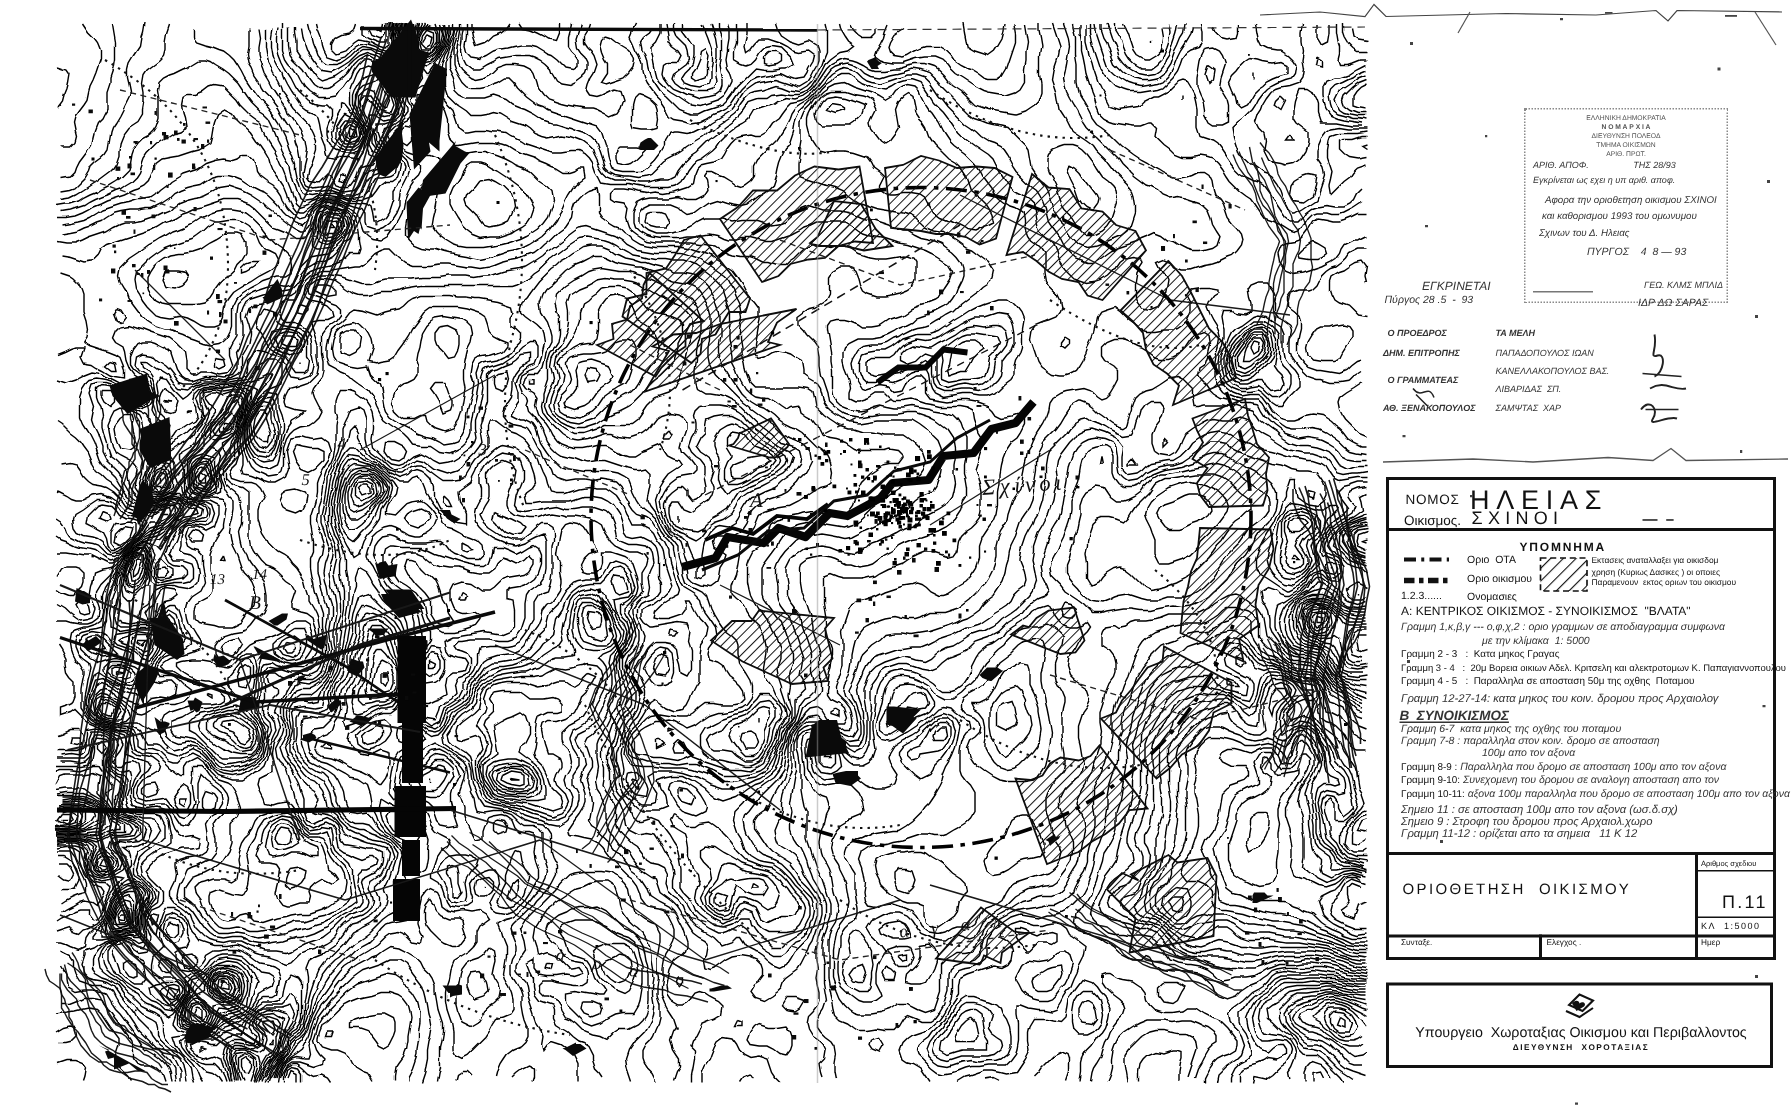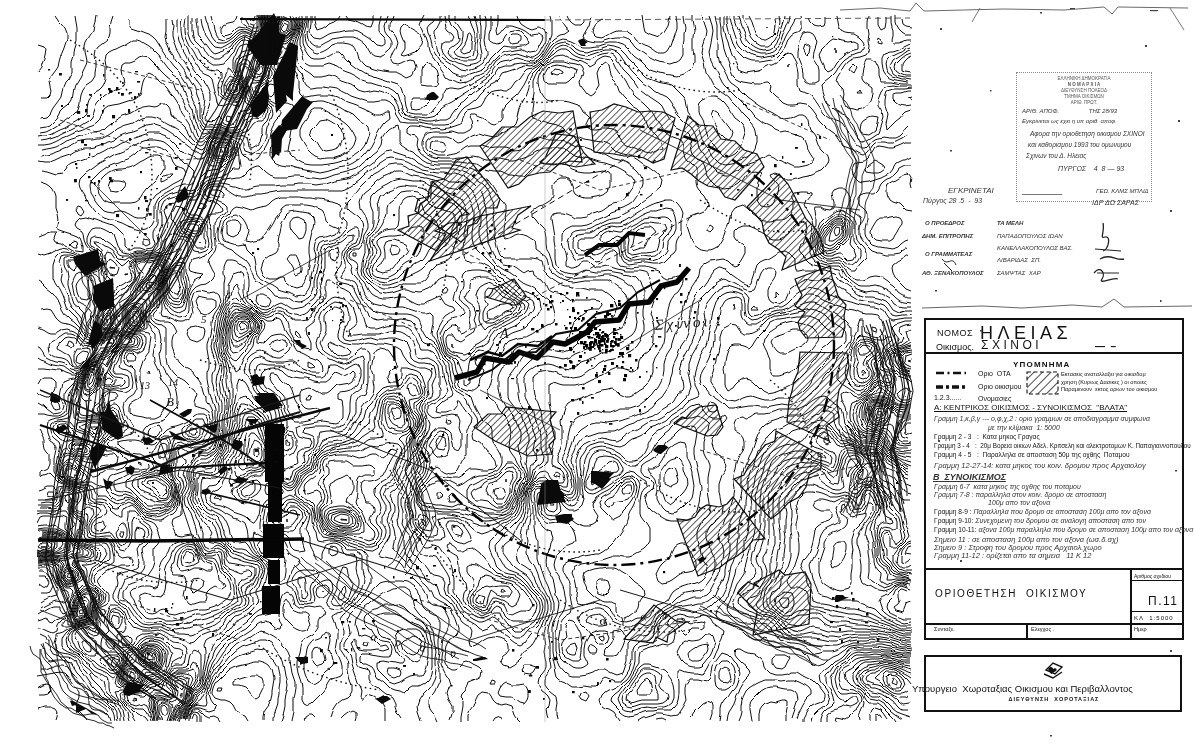--- a/index.html
+++ b/index.html
@@ -1514,21 +1514,21 @@
 <svg class="abs" style="left:1026px;top:371px" width="33" height="24" viewBox="0 0 33 24">
 <rect x="1" y="1" width="31" height="22" fill="url(#hat2)" stroke="#111" stroke-width="1.1" stroke-dasharray="4 2.5"></rect>
 <defs>
       <pattern id="hat2" width="6" height="6" patternTransform="rotate(45)" patternUnits="userSpaceOnUse">
 <line x1="0" y1="0" x2="0" y2="6" stroke="#111" stroke-width="1.5"></line>
       </pattern>
     </defs>
 </svg>
 <div class="abs" style="left:1061px;top:371px;font-size:5.6px;line-height:7.5px">Εκτασεις αναταλλαξει για οικισδομ<br>χρηση (Κυριως Δασικες ) οι οποιες<br>Παραμενουν&nbsp; εκτος οριων του οικισμου</div>
 
-<div class="abs" style="left:934px;top:403px;font-size:8px;text-decoration:underline">Α: ΚΕΝΤΡΙΚΟΣ ΟΙΚΙΣΜΟΣ - ΣΥΝΟΙΚΙΣΜΟΣ&nbsp; "ΒΛΑΤΑ"</div>
+<div class="abs" style="left:934px;top:403px;font-size:8px;">Α: ΚΕΝΤΡΙΚΟΣ ΟΙΚΙΣΜΟΣ - ΣΥΝΟΙΚΙΣΜΟΣ&nbsp; "ΒΛΑΤΑ"</div>
 <div class="abs hw" style="left:934px;top:415px;font-size:7px">Γραμμη 1,κ,β,γ --- ο,φ,χ,2 : οριο γραμμων σε αποδιαγραμμα συμφωνα</div>
 <div class="abs hw" style="left:988px;top:424px;font-size:7px">με την κλίμακα&nbsp; 1: 5000</div>
 <div class="abs" style="left:934px;top:433px;font-size:6.6px">Γραμμη 2 - 3&nbsp;&nbsp; :&nbsp; Κατα μηκος Γραγας</div>
 <div class="abs" style="left:934px;top:442px;font-size:6.3px">Γραμμη 3 - 4&nbsp;&nbsp; :&nbsp; 20μ Βορεια οικιων Αδελ. Κριτσελη και αλεκτροτομων Κ. Παπαγιαννοπουλου</div>
 <div class="abs" style="left:934px;top:451px;font-size:6.6px">Γραμμη 4 - 5&nbsp;&nbsp; :&nbsp; Παραλληλα σε αποσταση 50μ της οχθης&nbsp; Ποταμου</div>
 <div class="abs hw" style="left:934px;top:461px;font-size:7.5px">Γραμμη 12-27-14: κατα μηκος του κοιν. δρομου προς Αρχαιολογ</div>
 <div class="abs hw" style="left:933px;top:472px;font-size:9px;font-weight:bold;text-decoration:underline">Β&nbsp; ΣΥΝΟΙΚΙΣΜΟΣ</div>
 <div class="abs hw" style="left:934px;top:483px;font-size:7px">Γραμμη 6-7&nbsp; κατα μηκος της οχθης του ποταμου</div>
 <div class="abs hw" style="left:934px;top:491px;font-size:7px">Γραμμη 7-8 : παραλληλα στον κοιν. δρομο σε αποσταση</div>
 <div class="abs hw" style="left:988px;top:499px;font-size:7px">100μ απο τον αξονα</div>
@@ -1552,21 +1552,21 @@
 <div class="abs" style="left:934px;top:626px;font-size:5.5px">Συνταξε.</div>
 <div class="abs" style="left:1031px;top:626px;font-size:5.5px">Ελεγχος .</div>
 <div class="abs" style="left:1134px;top:626px;font-size:5.5px">Ημερ</div>
 
 <div class="abs" style="left:924px;top:655px;width:258px;height:57px;border:2px solid #111"></div>
 <svg class="abs" style="left:1040px;top:660px" width="26" height="20" viewBox="0 0 26 20">
 <path d="M6 10 l7 -7 9 4 -7 7 z" fill="none" stroke="#111" stroke-width="1.4"></path>
 <path d="M8 9 c2 -3 5 -2 5 0 c2 -2 5 0 3 2 l-5 3 z" fill="#111"></path>
 <path d="M4 14 l9 4 9 -6" fill="none" stroke="#111" stroke-width="1.4"></path>
 </svg>
-<div class="abs" style="left:912px;top:683px;width:244px;font-size:9.5px">Υπουργειο&nbsp; Χωροταξιας Οικισμου και Περιβαλλοντος</div>
+<div class="abs" style="left:932px;top:683px;width:244px;text-align:center;font-size:9.5px">Υπουργειο&nbsp; Χωροταξιας Οικισμου και Περιβαλλοντος</div>
 <div class="abs" style="left:932px;top:696px;width:244px;text-align:center;font-size:5.5px;letter-spacing:1px;font-weight:bold">ΔΙΕΥΘΥΝΣΗ&nbsp; ΧΟΡΟΤΑΞΙΑΣ</div>
 
 <svg class="abs" style="left:920px;top:0px" width="274" height="746" viewBox="0 0 274 746">
 <g fill="#444">
 <rect x="20" y="28" width="2" height="2"></rect>
       <rect x="120" y="12" width="2" height="1.5"></rect>
 <rect x="225" y="45" width="2" height="2"></rect>
       <rect x="258" y="120" width="2" height="2"></rect>
 <rect x="30" y="150" width="2" height="1.5"></rect>
       <rect x="70" y="90" width="1.5" height="1.5"></rect>

